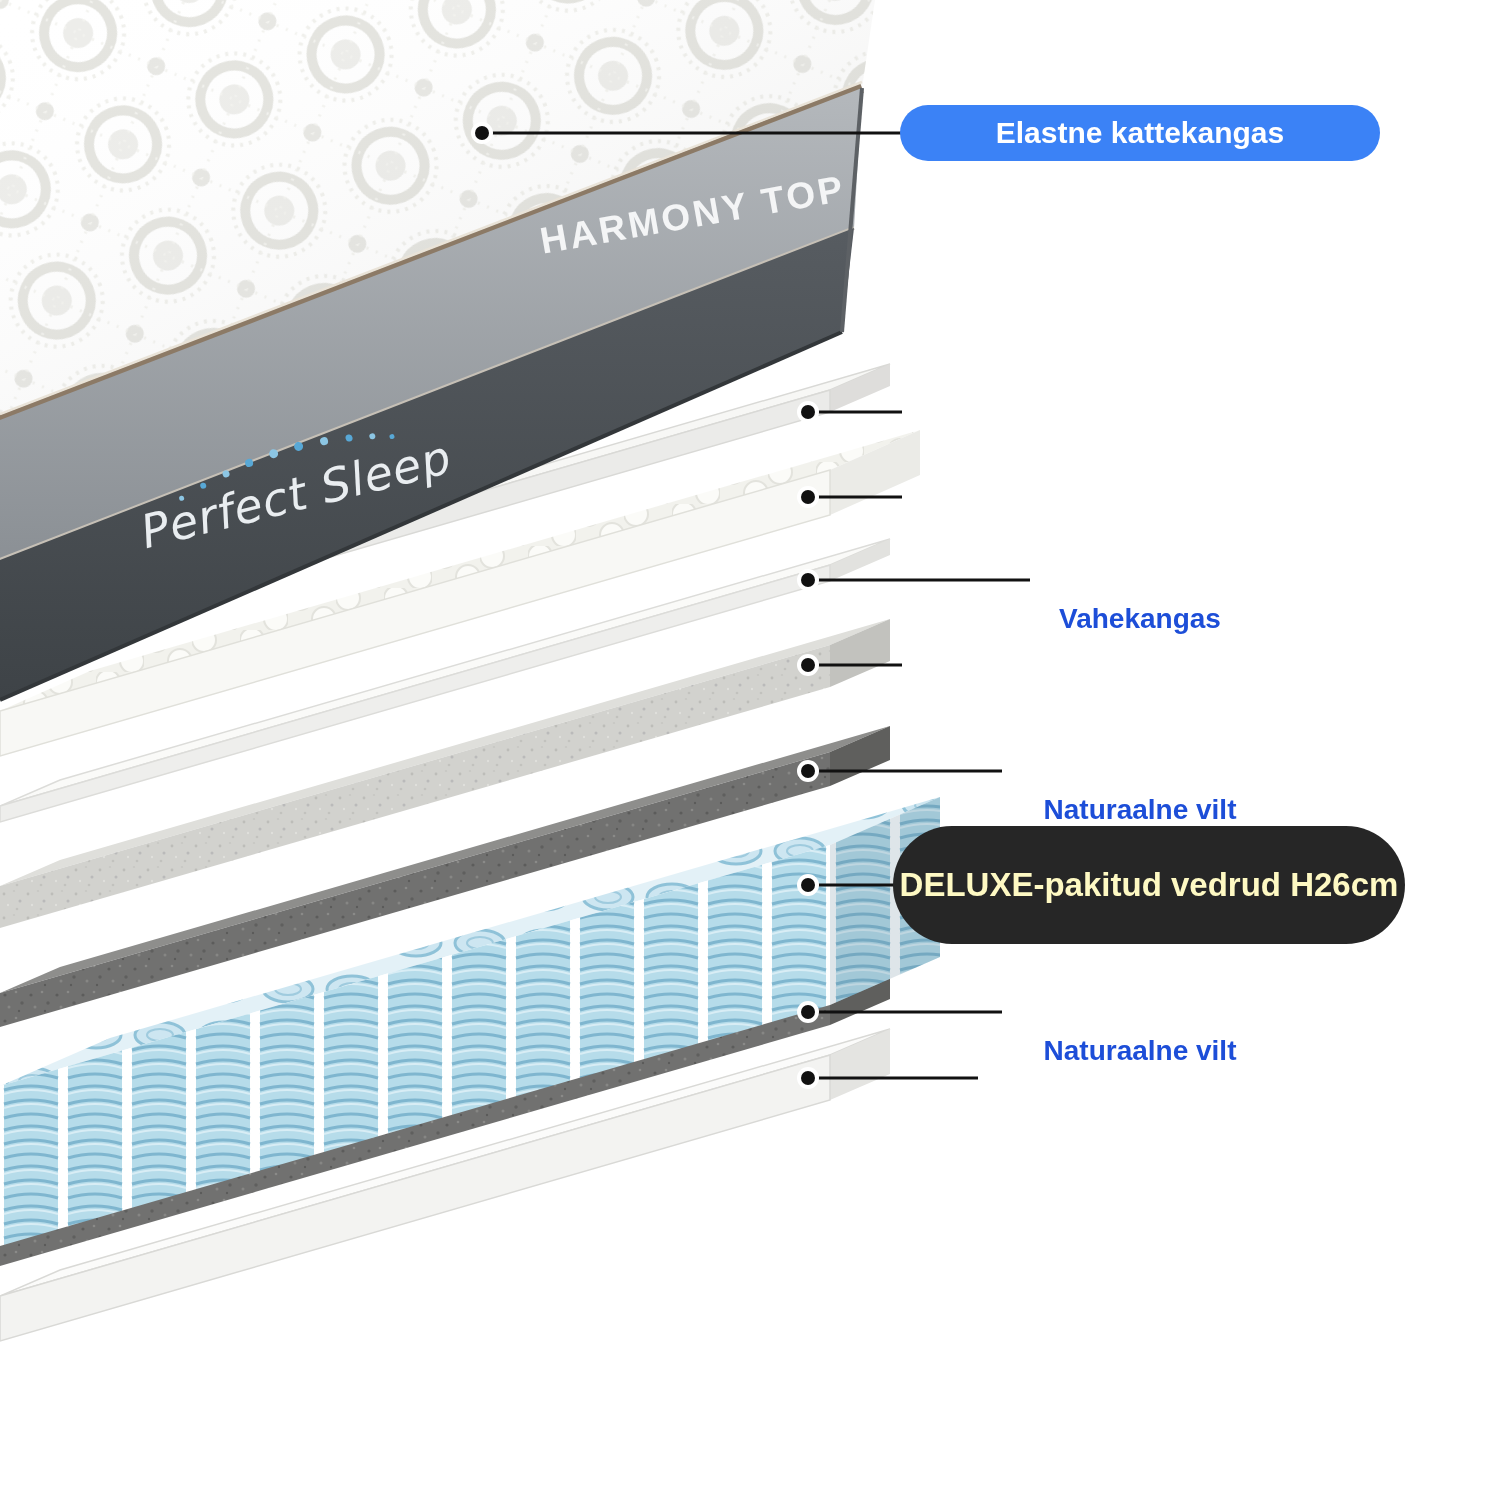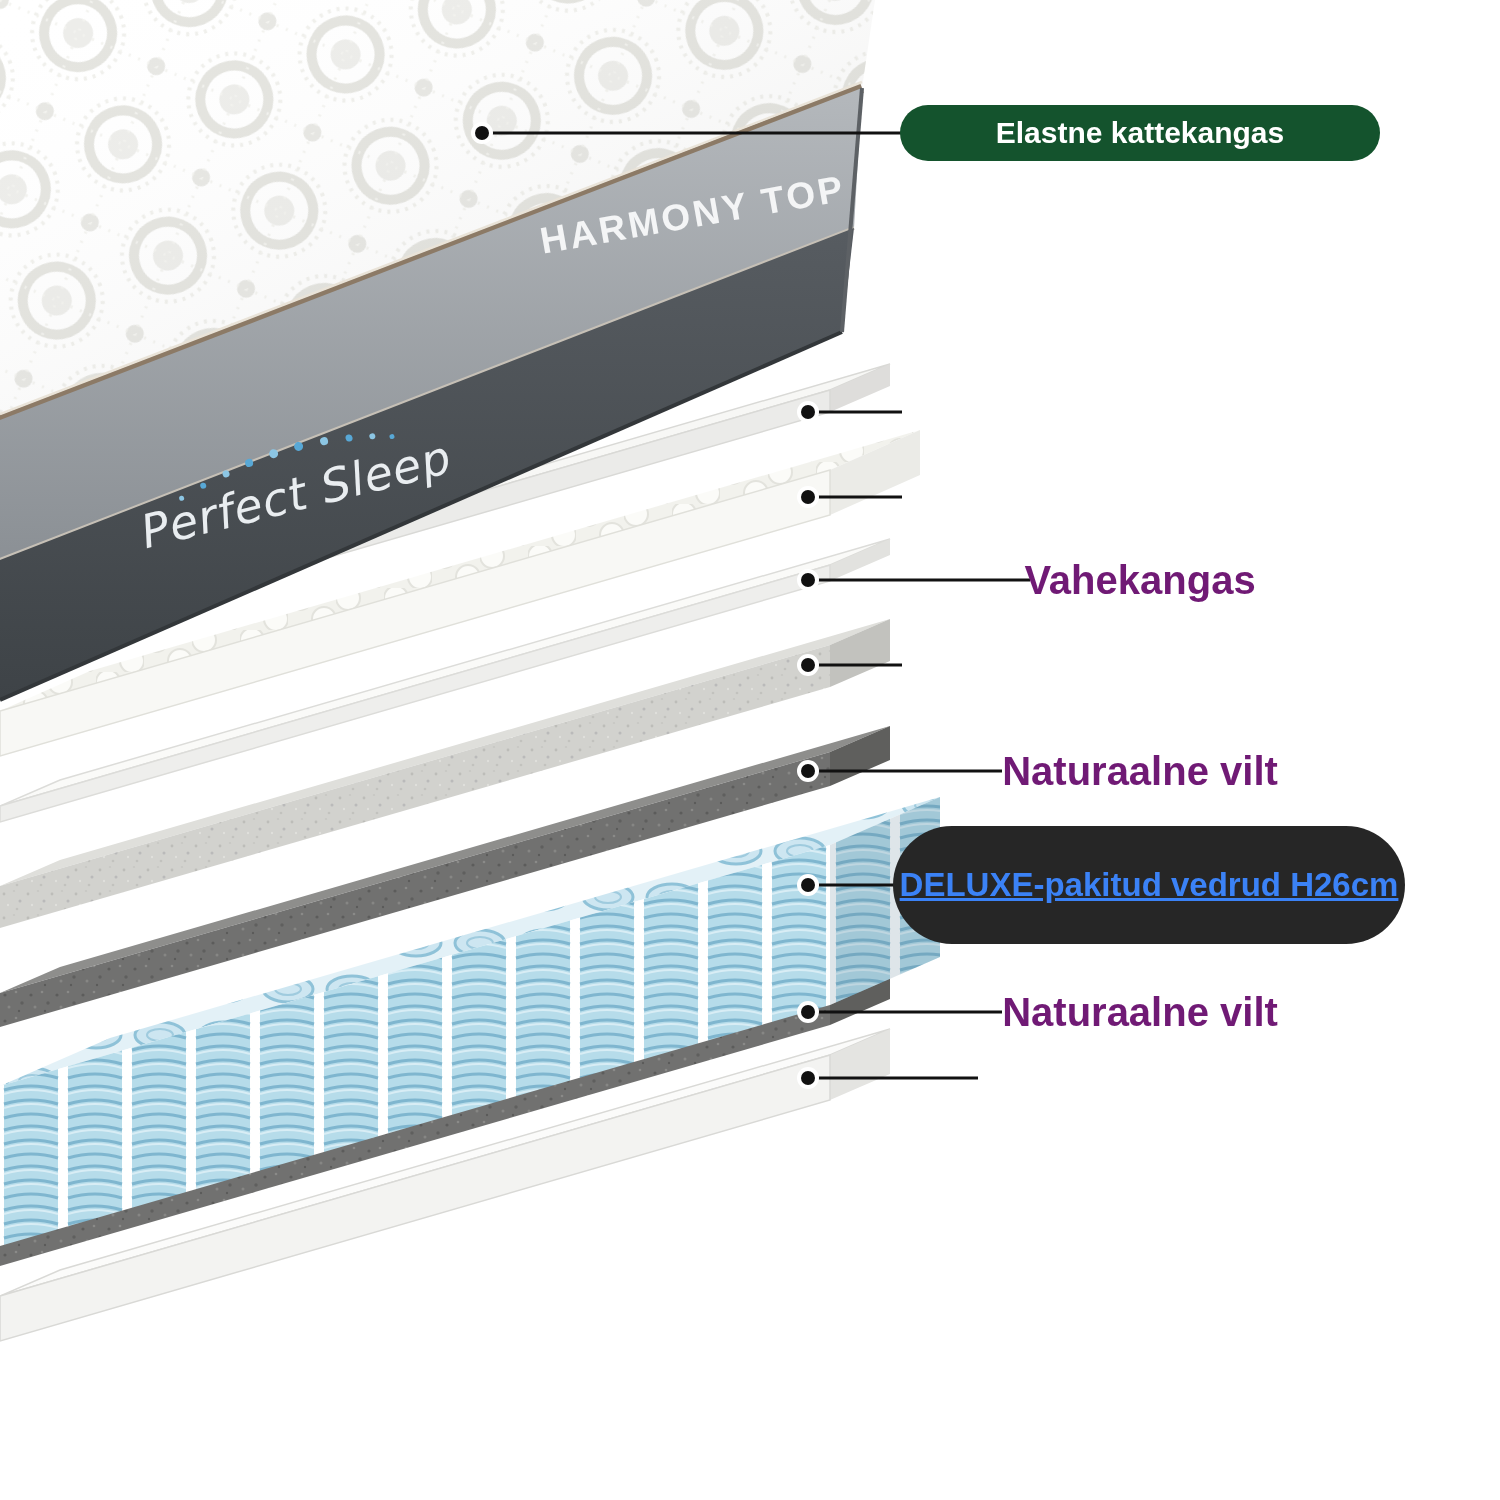--- a/index.html
+++ b/index.html
@@ -5,23 +5,23 @@
   html,body{margin:0;padding:0;background:#ffffff;}
   .canvas{
     position:relative;width:1500px;height:1500px;background:#ffffff;
     overflow:hidden;font-family:"Liberation Sans",sans-serif;
   }
   .illustration{position:absolute;left:0;top:0;width:1500px;height:1500px;}
   .callout{
     position:absolute;display:flex;align-items:center;justify-content:center;
     font-weight:700;box-sizing:border-box;text-align:center;white-space:nowrap;
   }
-  .pill{left:900px;width:480px;height:56px;background:#14532d;color:#ffffff;border-radius:28px;font-size:30px;}
-  .pill-large{left:893px;width:512px;height:118px;background:#262626;color:#3b82f6;border-radius:59px;font-size:33px;text-decoration:underline;}
-  .plain{left:900px;width:480px;height:44px;color:#701a75;font-size:40px;}
+  .pill{left:900px;width:480px;height:56px;background:#3b82f6;color:#ffffff;border-radius:28px;font-size:30px;}
+  .pill-large{left:893px;width:512px;height:118px;background:#262626;color:#fef9c3;border-radius:59px;font-size:33px;}
+  .plain{left:900px;width:480px;height:44px;color:#1d4ed8;font-size:28px;margin-top:39px;}
   .c1{top:105px}.c2{top:384px}.c3{top:469px}.c4{top:558px}.c5{top:637px}
   .c6{top:749px}.c7{top:826px}.c8{top:990px}.c9{top:1056px}
 </style>
 </head>
 <body>
 
 <div class="canvas">
 
   <svg class="illustration" viewBox="0 0 1500 1500" xmlns="http://www.w3.org/2000/svg">
     <defs>

